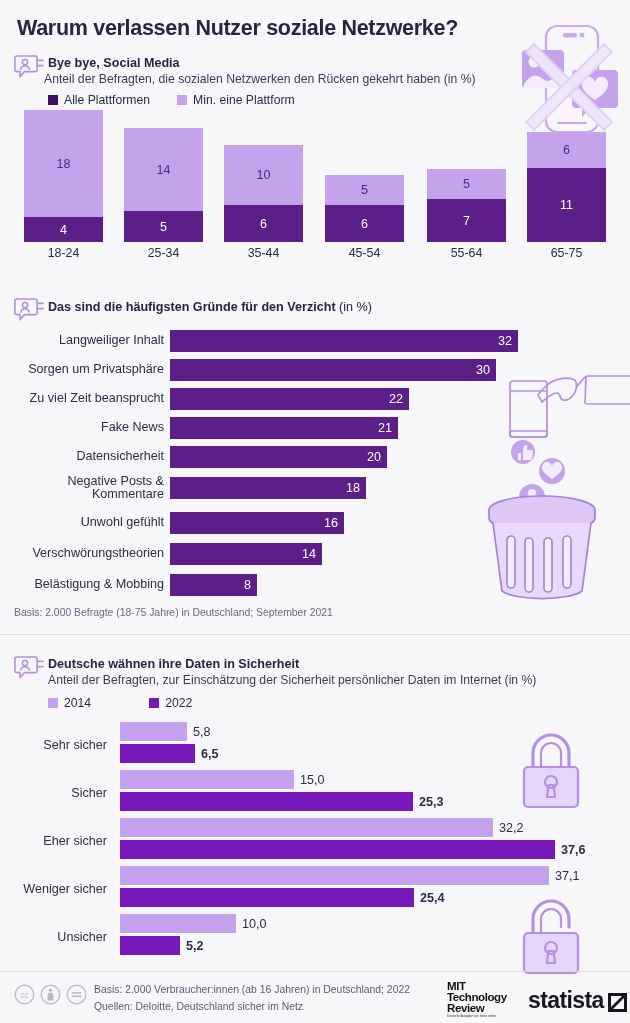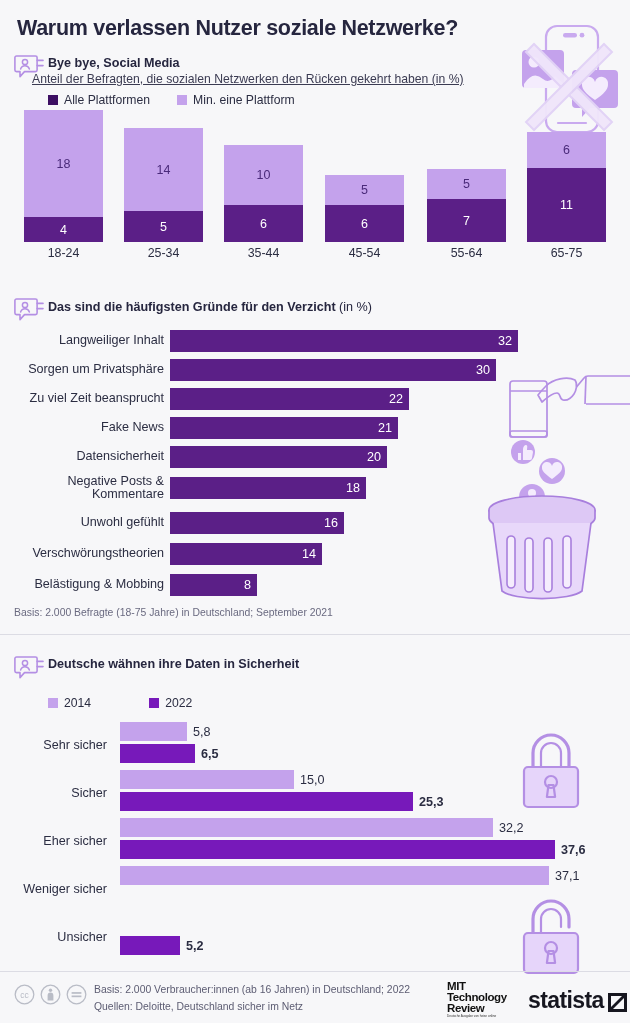--- a/index.html
+++ b/index.html
@@ -123,21 +123,21 @@
   <div class="sec-icon" style="left:14px; top:54px;">
     <svg width="30" height="27" viewBox="0 0 30 27">
       <path d="M2.5 2 h19 a1.6 1.6 0 0 1 1.6 1.6 v12.4 a1.6 1.6 0 0 1 -1.6 1.6 h-11 l-4.5 5 v-5 h-3.5 a1.6 1.6 0 0 1 -1.6 -1.6 v-12.4 a1.6 1.6 0 0 1 1.6 -1.6z" fill="none" stroke="#b48fe4" stroke-width="1.6" stroke-linejoin="round"></path>
       <circle cx="11" cy="8" r="2.6" fill="none" stroke="#b48fe4" stroke-width="1.5"></circle>
       <path d="M6.6 15 a4.6 4.6 0 0 1 8.8 0" fill="none" stroke="#b48fe4" stroke-width="1.5" stroke-linecap="round"></path>
       <line x1="23.2" y1="6.4" x2="29" y2="6.4" stroke="#b48fe4" stroke-width="1.6" stroke-linecap="round"></line>
       <line x1="23.2" y1="11.6" x2="29" y2="11.6" stroke="#b48fe4" stroke-width="1.6" stroke-linecap="round"></line>
     </svg>
   </div>
   <div class="sec-title" style="left:48px; top:56px;">Bye bye, Social Media</div>
-  <div class="sec-sub" style="left:32px; top:72px;text-decoration:underline;">Anteil der Befragten, die sozialen Netzwerken den Rücken gekehrt haben (in %)</div>
+  <div class="sec-sub" style="left:44px; top:72px;">Anteil der Befragten, die sozialen Netzwerken den Rücken gekehrt haben (in %)</div>
 
   <div class="legend" style="left:48px; top:93px;">
     <div class="item">
       <span class="sw" style="background:#3d0f63;"></span>
       <span>Alle Plattformen</span>
     </div>
     <div class="item" style="margin-left:18px;">
       <span class="sw" style="background:#c4a2ec;"></span>
       <span>Min. eine Plattform</span>
     </div>
@@ -318,20 +318,21 @@
   <div class="sec-icon" style="left:14px; top:655px;">
     <svg width="30" height="27" viewBox="0 0 30 27">
       <path d="M2.5 2 h19 a1.6 1.6 0 0 1 1.6 1.6 v12.4 a1.6 1.6 0 0 1 -1.6 1.6 h-11 l-4.5 5 v-5 h-3.5 a1.6 1.6 0 0 1 -1.6 -1.6 v-12.4 a1.6 1.6 0 0 1 1.6 -1.6z" fill="none" stroke="#b48fe4" stroke-width="1.6" stroke-linejoin="round"></path>
       <circle cx="11" cy="8" r="2.6" fill="none" stroke="#b48fe4" stroke-width="1.5"></circle>
       <path d="M6.6 15 a4.6 4.6 0 0 1 8.8 0" fill="none" stroke="#b48fe4" stroke-width="1.5" stroke-linecap="round"></path>
       <line x1="23.2" y1="6.4" x2="29" y2="6.4" stroke="#b48fe4" stroke-width="1.6" stroke-linecap="round"></line>
       <line x1="23.2" y1="11.6" x2="29" y2="11.6" stroke="#b48fe4" stroke-width="1.6" stroke-linecap="round"></line>
     </svg>
   </div>
   <div class="sec-title" style="left:48px; top:657px;">Deutsche wähnen ihre Daten in Sicherheit</div>
+  <div class="sec-sub" style="left:48px; top:673px;">Anteil der Befragten, zur Einschätzung der Sicherheit persönlicher Daten im Internet (in %)</div>
 
   <div class="legend" style="left:48px; top:696px;gap:36px;">
     <div class="item">
       <span class="sw" style="background:#c4a2ec;"></span>
       <span>2014</span>
     </div>
     <div class="item" style="margin-left:22px;">
       <span class="sw" style="background:#7719ba;"></span>
       <span>2022</span>
     </div>
@@ -394,24 +395,32 @@
         <span class="val">37,6</span>
       </div>
     </div>
 
     <div class="grp" style="top:144px; height:46px;">
       <span class="glbl">Weniger sicher</span>
       <div class="gbar y2014" style="top:0px;">
         <div class="fill" style="width:429px;"></div>
         <span class="val">37,1</span>
       </div>
+      <div class="gbar y2022" style="top:22px;">
+        <div class="fill" style="width:294px;"></div>
+        <span class="val">25,4</span>
+      </div>
     </div>
 
     <div class="grp" style="top:192px; height:46px;">
       <span class="glbl">Unsicher</span>
+      <div class="gbar y2014" style="top:0px;">
+        <div class="fill" style="width:116px;"></div>
+        <span class="val">10,0</span>
+      </div>
       <div class="gbar y2022" style="top:22px;">
         <div class="fill" style="width:60px;"></div>
         <span class="val">5,2</span>
       </div>
     </div>
   </div>
 
   <div class="hr" style="top:971px;"></div>
 
   <div class="cc" style="left:14px; top:984px;">

